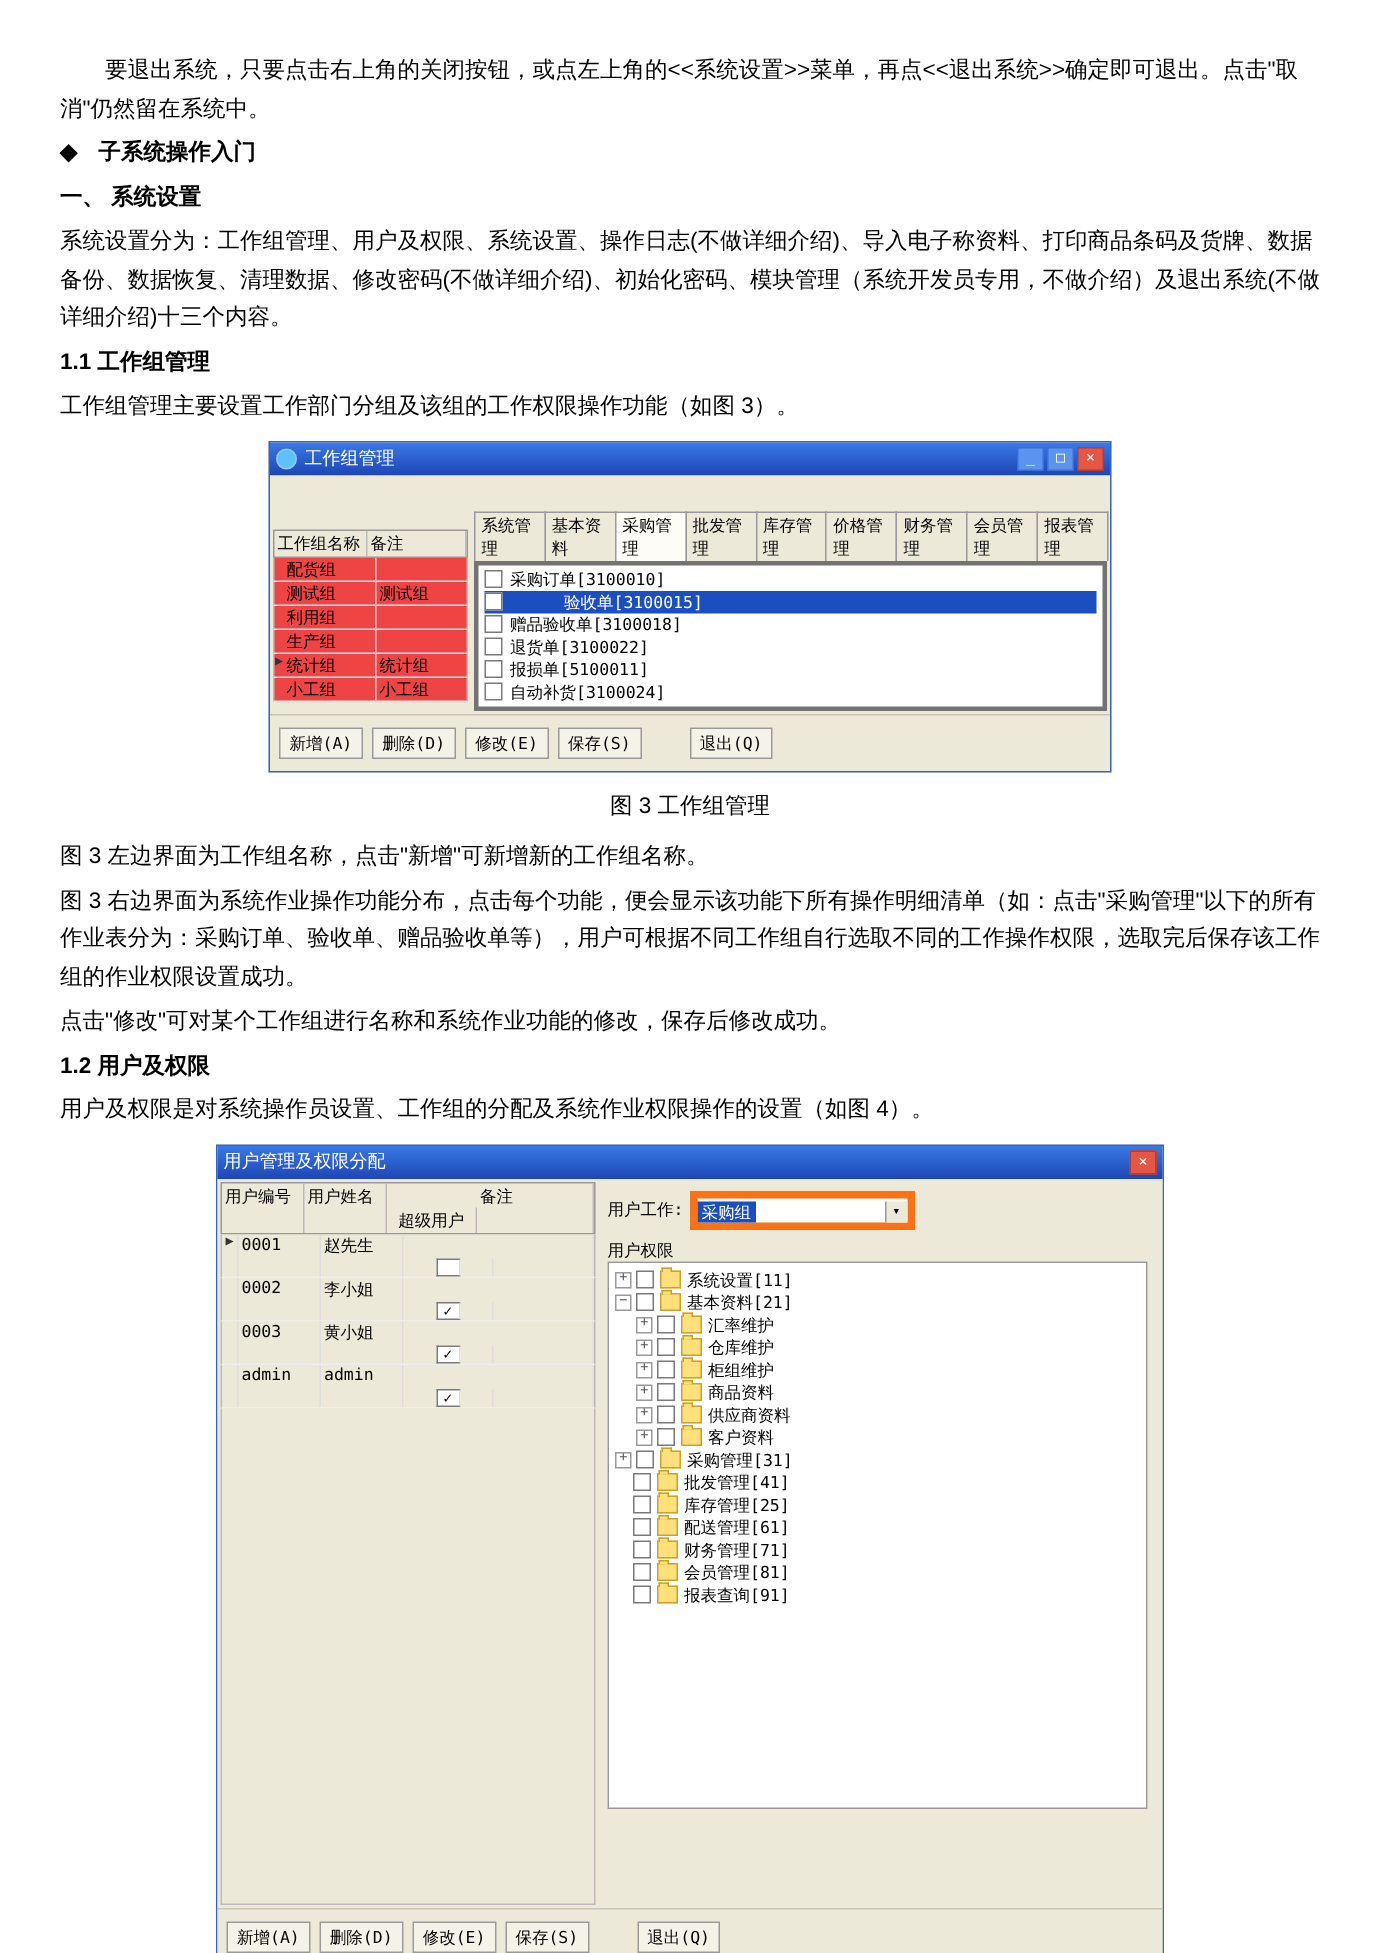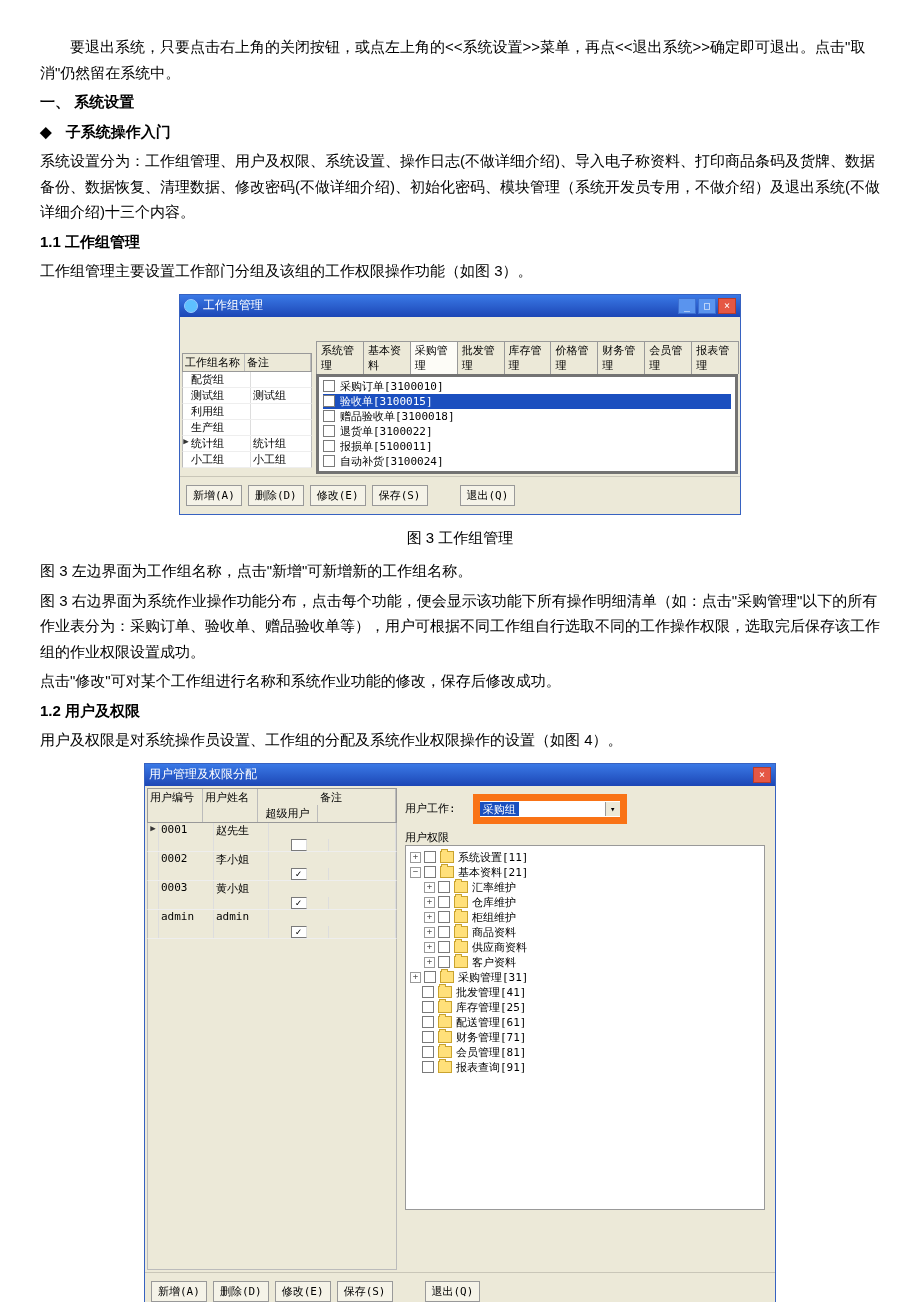--- a/index.html
+++ b/index.html
@@ -66,21 +66,21 @@
     border: 1px solid #999;
     background: #ece9d8;
     font-size: 11px;
   }
   .col-head span { padding: 1px 2px; border-right: 1px solid #bbb; }
   .col-head .c1 { width: 57px; }
   .col-head .c2 { flex: 1; }
   .gridrow {
     display: flex;
     font-size: 11px;
-    background: #ffffff;
+    background: #ef4444;
     border-left: 1px solid #bbb;
     border-right: 1px solid #bbb;
     border-bottom: 1px solid #eee;
   }
   .gridrow .c1 { width: 57px; padding: 0 2px; border-right: 1px solid #ddd; }
   .gridrow .c2 { flex: 1; padding: 0 2px; }
   .gridmark { width: 6px; text-align: center; font-size: 9px; color: #333; }
 
   .right3 {
     flex: 1;
@@ -107,21 +107,21 @@
     border: 3px solid #737373;
     height: 260px;
     padding: 2px 4px;
   }
   .chkitem {
     display: flex;
     align-items: center;
     font-size: 11px;
     padding: 0 0;
   }
-  .chkitem.sel { background: #1b4fbf; color: #fff; }
+  .chkitem.sel { background: #1b4fbf; color: #fff; gap: 36px; }
   .chkbox {
     width: 10px; height: 10px; border: 1px solid #7a7a7a; background: #fff;
     margin-right: 5px;
   }
 
   .btnbar {
     display: flex;
     gap: 6px;
     padding: 8px 6px;
     background: #ece9d8;
@@ -172,22 +172,22 @@
 
   .left4fill { height: 330px; background: #ece9d8; border: 1px solid #bbb; border-top: none; }
 
   .right4 {
     flex: 1;
     padding: 6px 8px;
     font-size: 11px;
   }
   .r4row1 { margin-bottom: 6px; display: flex; align-items: center; }
   .cbo4 {
-    display: inline-flex; align-items: center;
-    border: 7px solid #f97316; background: #fff; height: 16px; width: 140px; margin-left: 17px;
+    display: inline-flex; align-items: flex-end;
+    border: 5px solid #f97316; background: #fff; height: 16px; width: 140px; margin-left: 4px;
   }
   .cbo4 .seltxt { background: #1b4fbf; color: #fff; padding: 0 3px; height: 14px; display: inline-block; }
   .cbo4 .drop { margin-left: auto; width: 14px; height: 14px; background: #ece9d8; border-left: 1px solid #999; text-align: center; font-size: 9px; line-height: 14px; }
 
   .panel4 {
     background: #fff;
     border: 1px solid #999;
     height: 355px;
     padding: 4px 4px;
     overflow: hidden;
@@ -212,25 +212,25 @@
     content: ""; position: absolute; top: -3px; left: 0; width: 5px; height: 2px; background: #ffe07a; border: 1px solid #c9a32e; border-bottom: none;
   }
 </style>
 </head>
 <body>
 
 <div class="page">
 
   <p class="indent">要退出系统，只要点击右上角的关闭按钮，或点左上角的&lt;&lt;系统设置&gt;&gt;菜单，再点&lt;&lt;退出系统&gt;&gt;确定即可退出。点击"取消"仍然留在系统中。</p>
 
-  <p class="bold">一、 系统设置</p>
-
   <p class="bold diamond">
     <span>子系统操作入门</span>
   </p>
+
+  <p class="bold">一、 系统设置</p>
 
   <p>系统设置分为：工作组管理、用户及权限、系统设置、操作日志(不做详细介绍)、导入电子称资料、打印商品条码及货牌、数据备份、数据恢复、清理数据、修改密码(不做详细介绍)、初始化密码、模块管理（系统开发员专用，不做介绍）及退出系统(不做详细介绍)十三个内容。</p>
 
   <p class="bold">1.1 工作组管理</p>
 
   <p>工作组管理主要设置工作部门分组及该组的工作权限操作功能（如图 3）。</p>
 
   <div class="win win3">
     <div class="titlebar">
       <span class="icon"></span>

